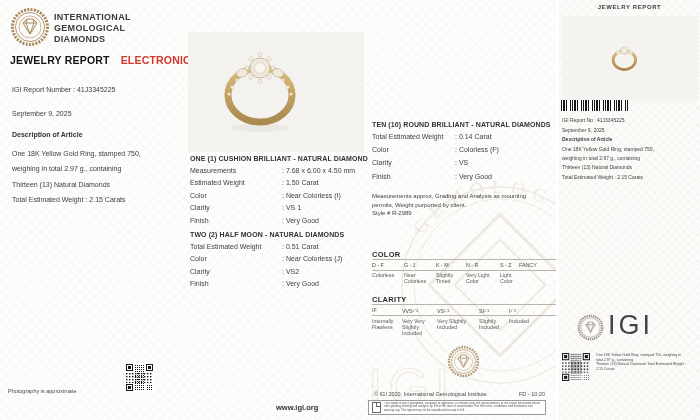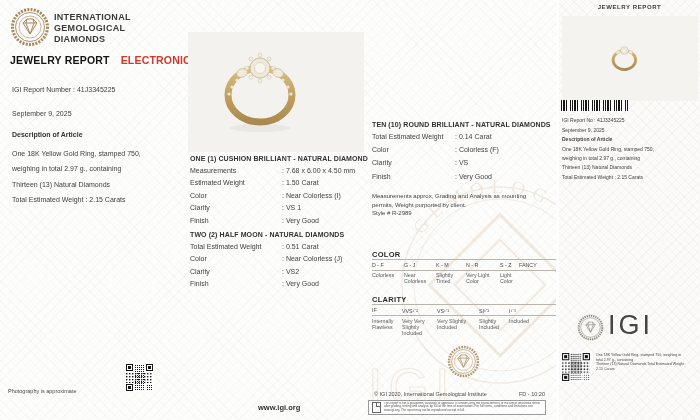--- a/index.html
+++ b/index.html
@@ -269,21 +269,21 @@
           <rect x="2" y="22" width="5" height="5"></rect>
         </g>
       <g fill="#161616">
           <rect x="3" y="3" width="3" height="3"></rect>
           <rect x="23" y="3" width="3" height="3"></rect>
           <rect x="3" y="23" width="3" height="3"></rect>
         </g>
     </svg>
 
     <div class="abs foot5" style="left:8px;top:388px;">Photography is approximate</div>
-    <a class="abs www" href="#" style="left:258px;top:403px;">www.igi.org</a>
+    <a class="abs www" href="#" style="left:276px;top:403px;">www.igi.org</a>
     <div class="abs foot5" style="left:374px;top:391px;">© IGI 2020, International Gemological Institute</div>
     <div class="abs foot5" style="left:519px;top:391px;">FD - 10:20</div>
     <div class="abs disc-box">
       <span class="doc-icon"></span>
       <span class="disc-text">This report is not a guarantee, valuation or appraisal. It contains only the characteristics of the article described herein after grading, testing and analysis by IGI at the time of examination. For full terms, conditions and limitations see www.igi.org. The report may not be reproduced except in full.</span>
     </div>
   </div>
 
   <div class="abs card"></div>
 

